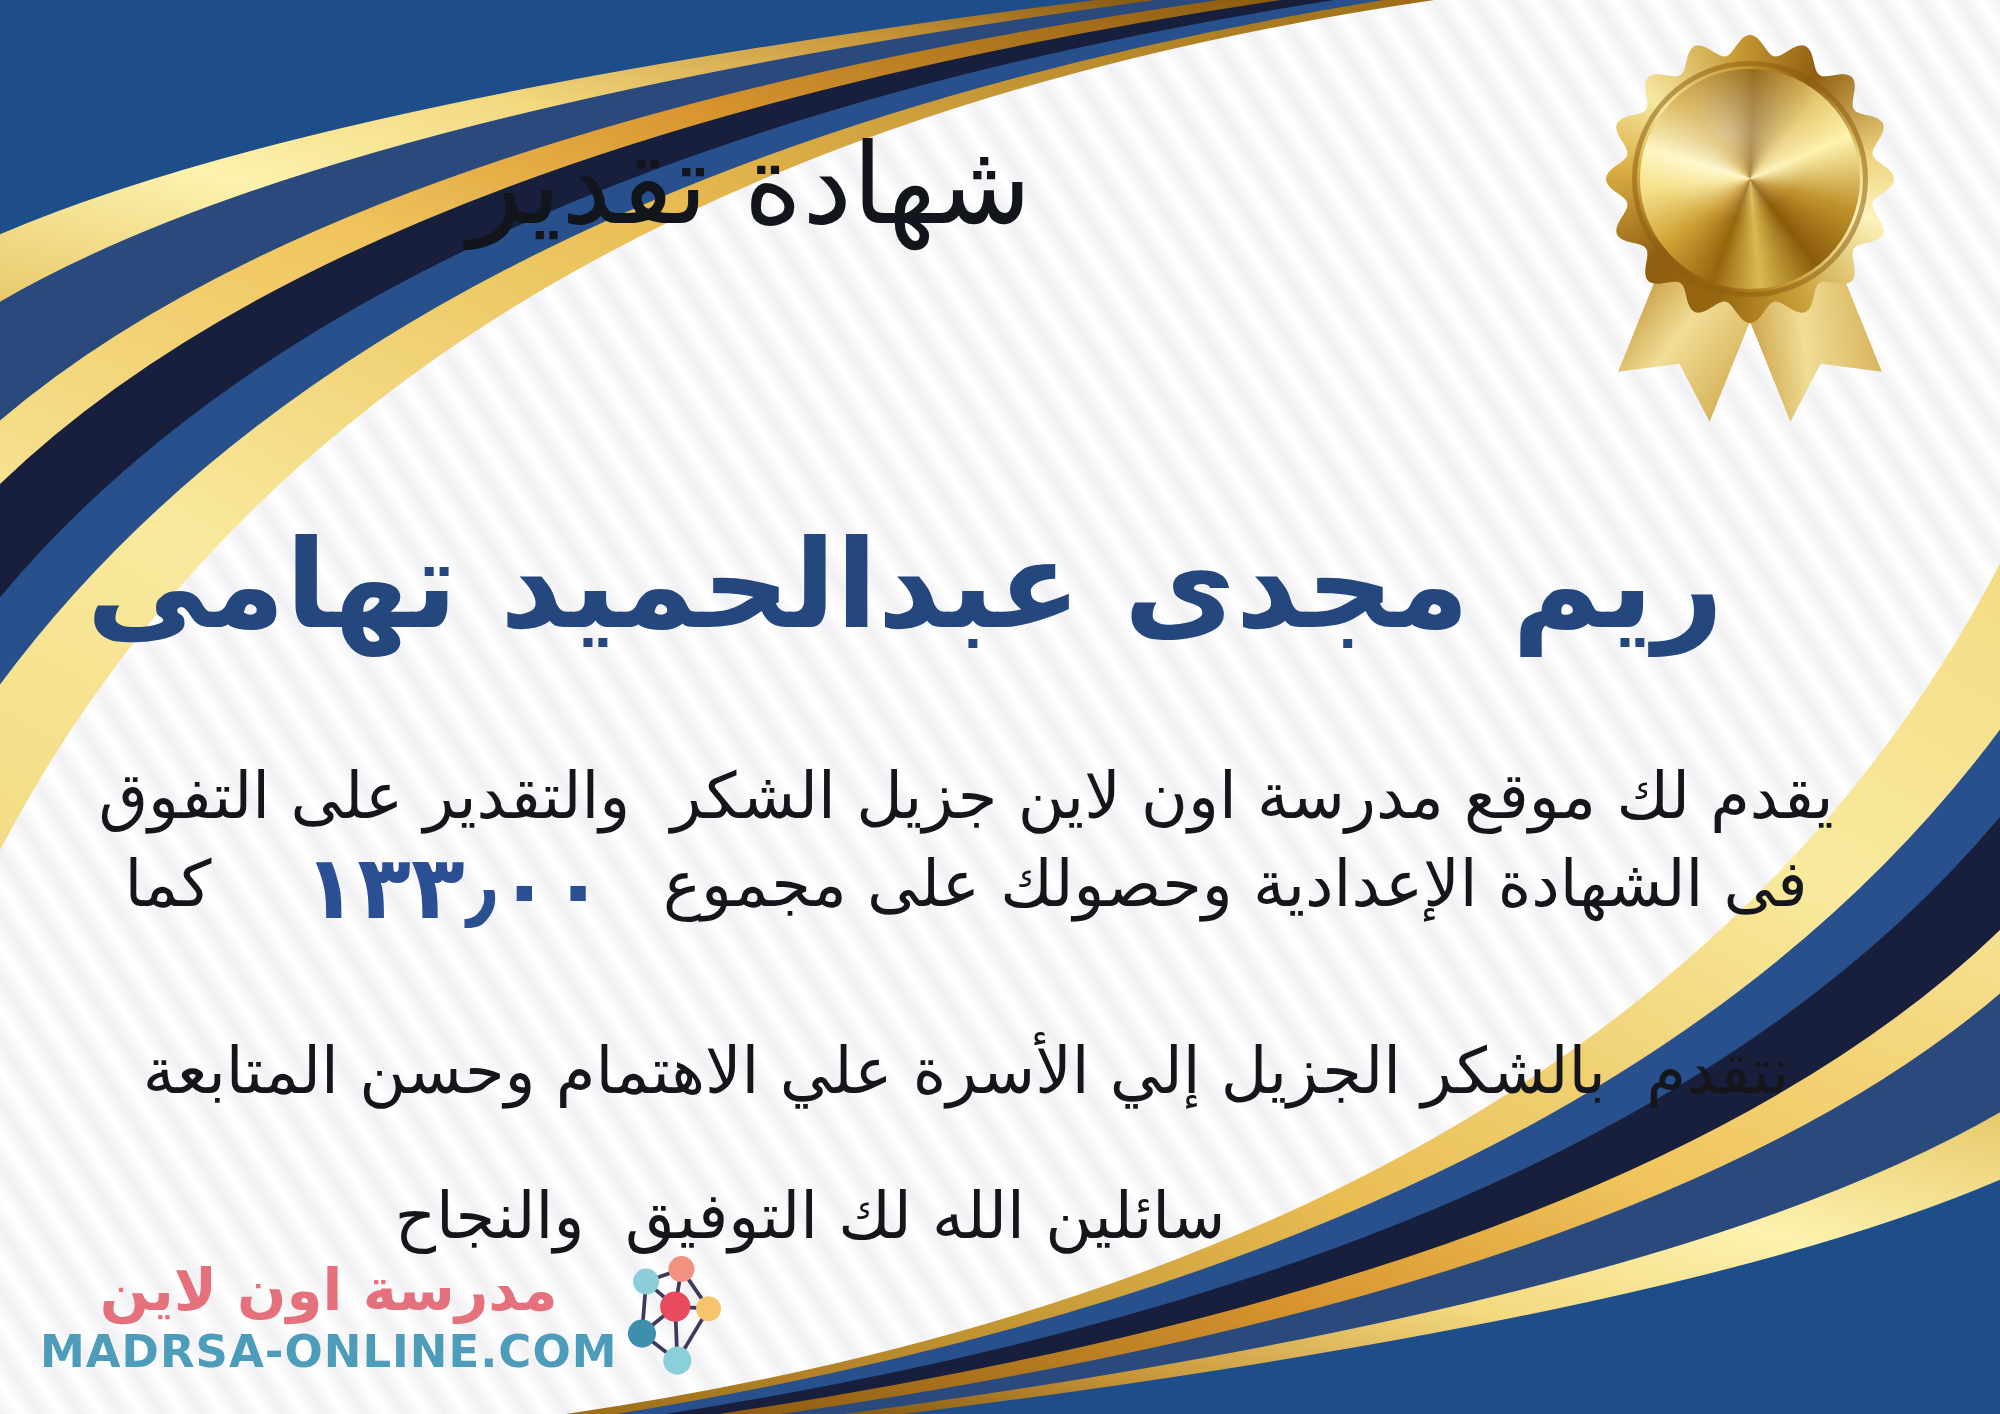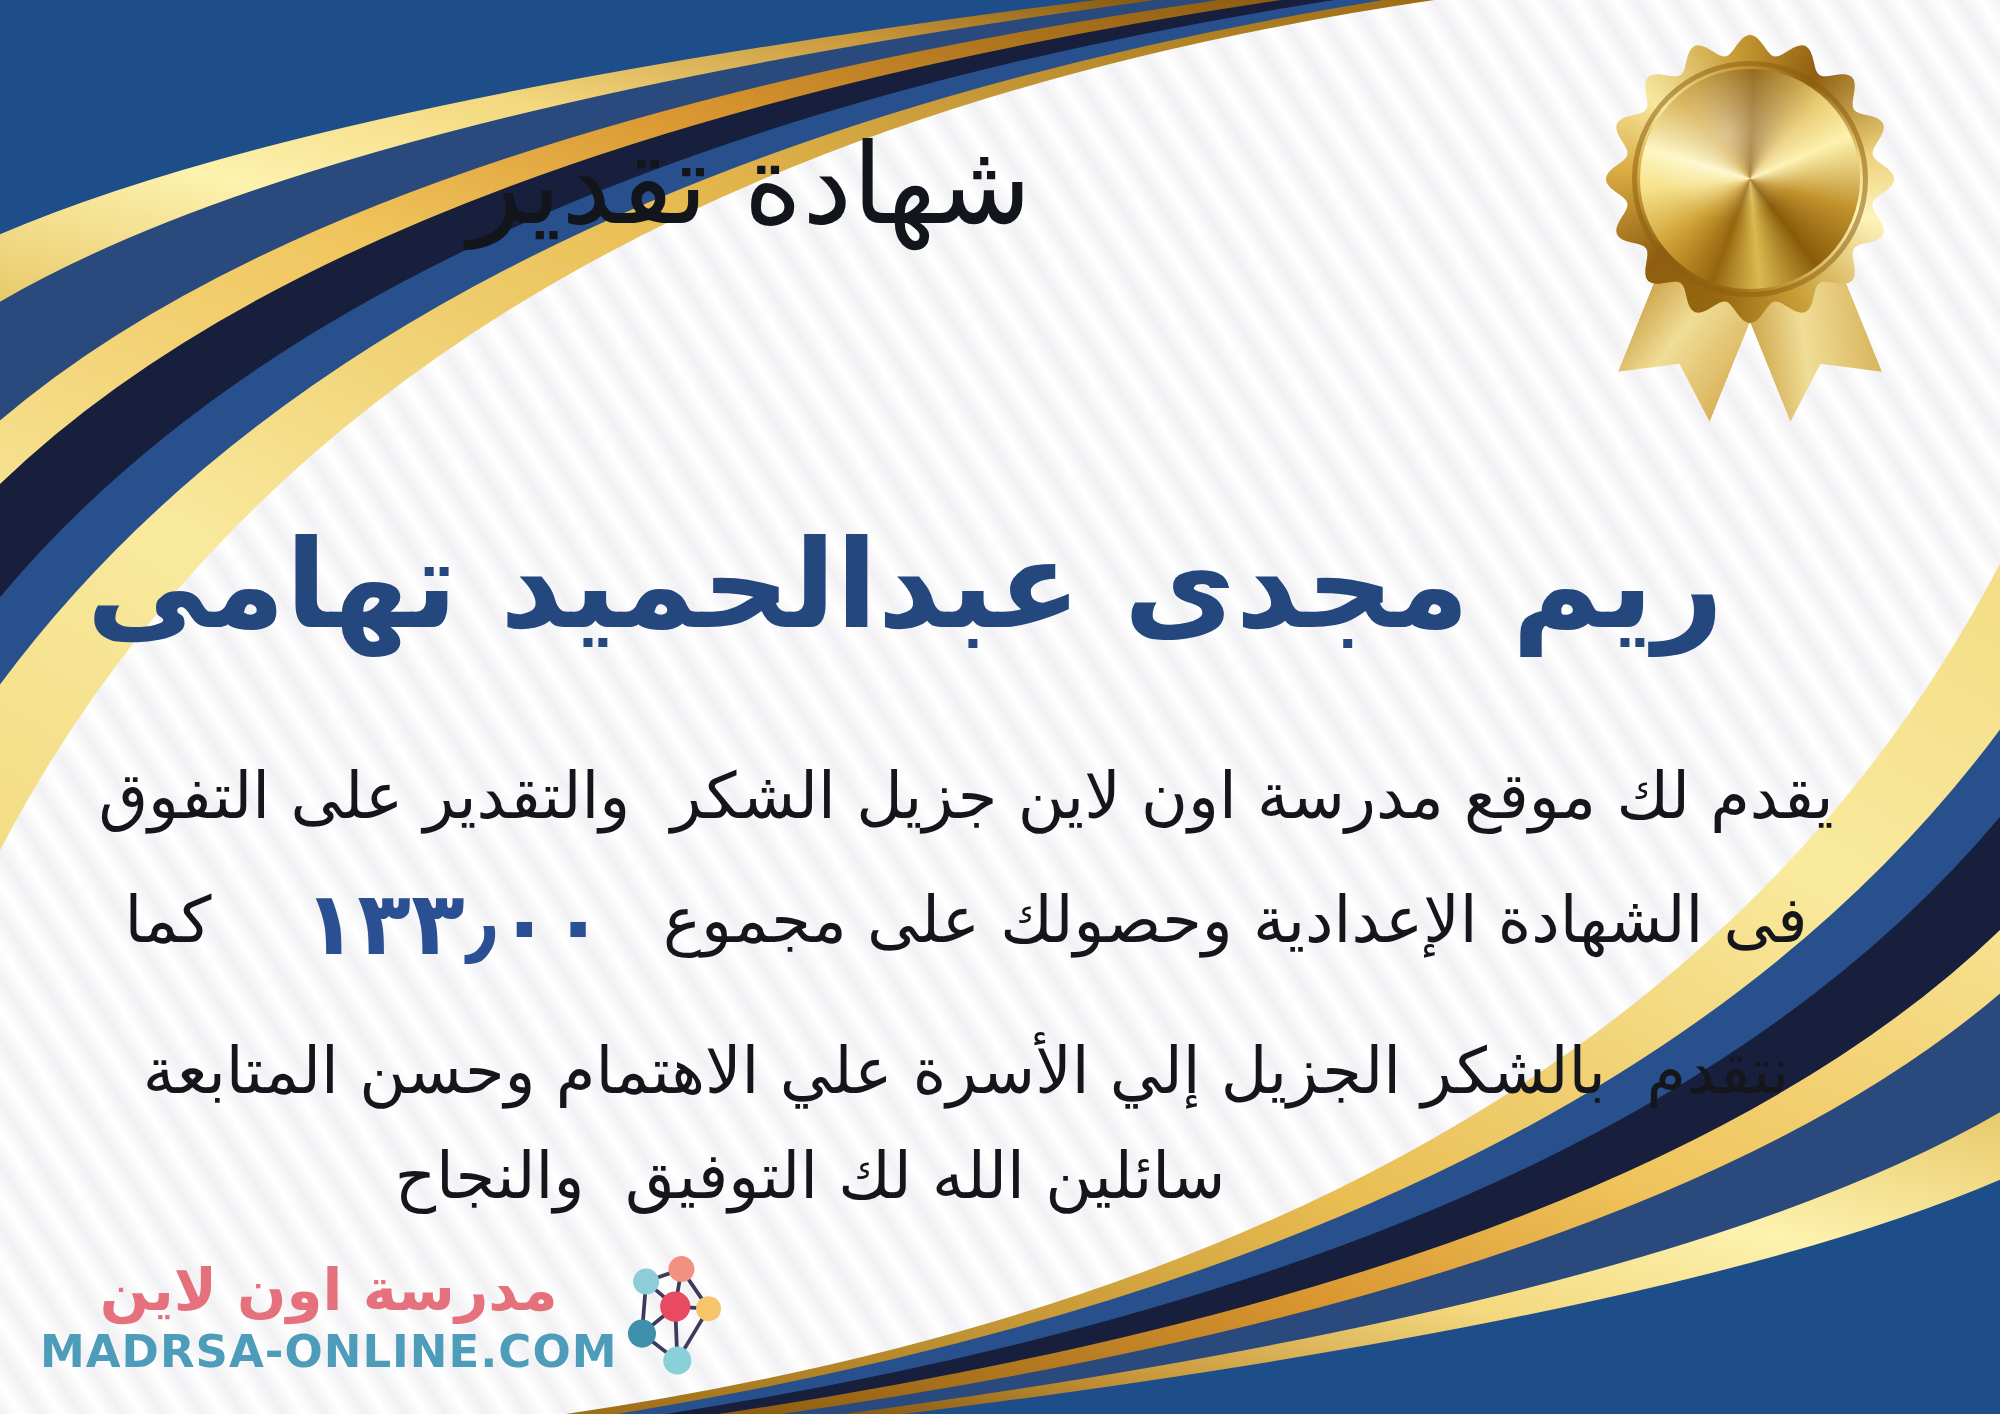--- a/index.html
+++ b/index.html
@@ -21,29 +21,29 @@
     position:absolute;top:506px;left:0;width:1810px;text-align:center;
     font-size:122px;font-weight:bold;color:var(--name_blue,#24477e);
     direction:rtl;line-height:1.3;margin:0;white-space:pre-wrap;
   }
   .body-line{
     position:absolute;left:0;width:1932px;text-align:center;
     font-size:64px;color:var(--body_text,#14161c);
     direction:rtl;line-height:1.4;margin:0;white-space:pre-wrap;
   }
   .body-line-1{top:752px;}
-  .body-line-2{top:876px;}
+  .body-line-2{top:840px;}
   .body-line-3{top:1014px;margin-top:13px;}
   .score{
     display:inline-block;vertical-align:middle;
     font-size:88px;font-weight:bold;color:var(--score_blue,#2a4f93);
     margin-inline:58px 92px;line-height:1;
   }
   .closing-line{
-    position:absolute;top:1132px;left:0;width:1620px;text-align:center;
+    position:absolute;top:1172px;left:0;width:1620px;text-align:center;
     font-size:64px;color:var(--body_text,#14161c);
     direction:rtl;line-height:1.4;margin:0;white-space:pre-wrap;
   }
 
   
   .medal{position:absolute;left:1596px;top:34px;width:308px;height:368px;}
   .ribbon{position:absolute;width:104px;height:152px;
     background:linear-gradient(105deg,#c89b3e,#eedn 0 0) ;
     background:linear-gradient(105deg,#c89b3e,#f0dd96 45%,#d8b35a);}
   .ribbon-left{left:42px;top:222px;transform:rotate(22deg);

